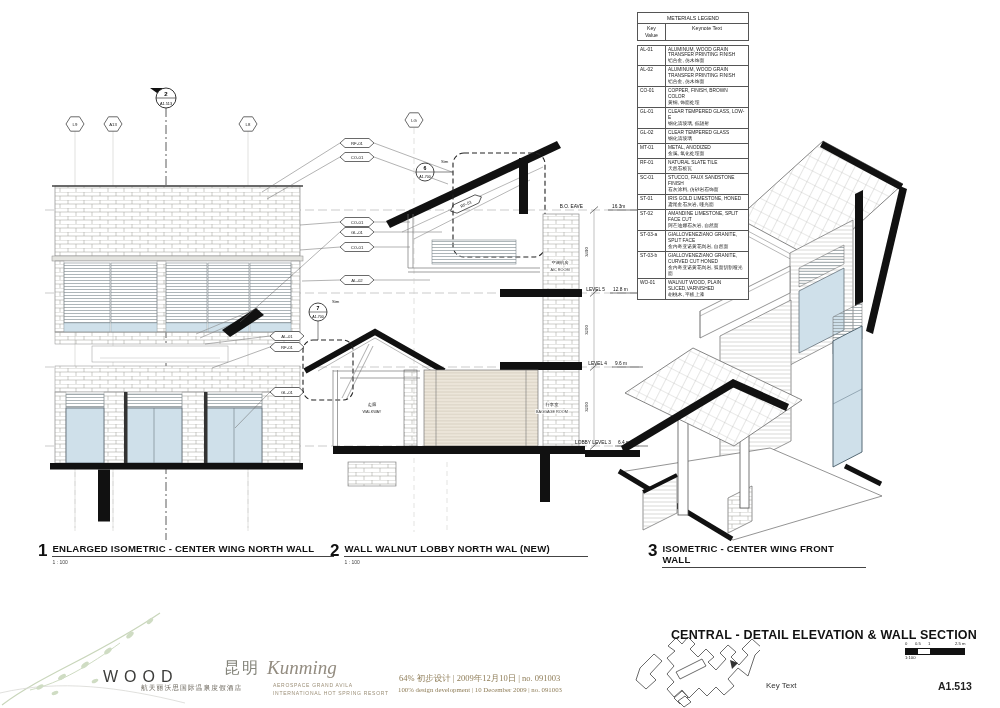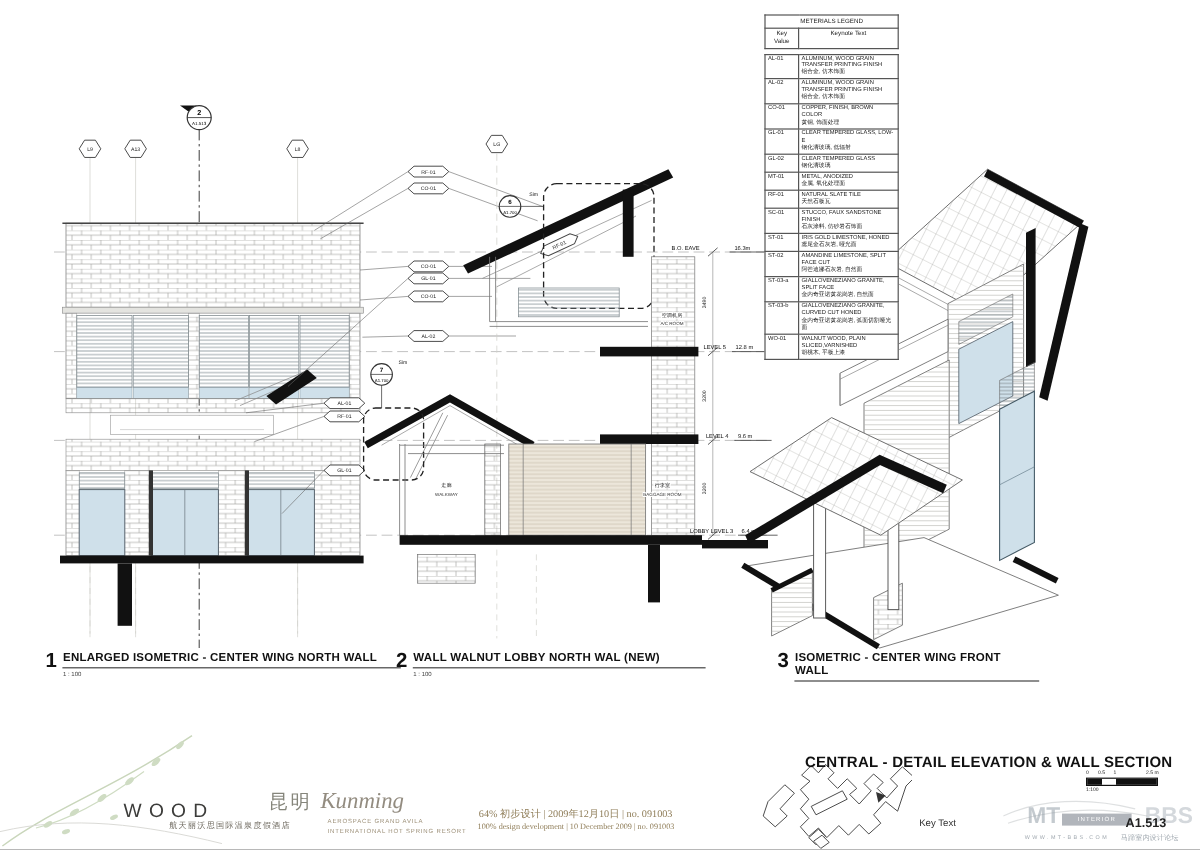--- a/index.html
+++ b/index.html
@@ -451,24 +451,14 @@
       <span style="left:23px">1</span>
       <span style="left:50px">2.5 m</span>
     </div>
     <div class="bar"></div>
     <div class="ratio">1:100</div>
   </div>
 
   <div class="f-abs bigtitle">CENTRAL - DETAIL ELEVATION &amp; WALL SECTION</div>
   <div class="f-abs sheetno">A1.513</div>
 
-  <div class="wm">
-    <svg width="164" height="46" viewBox="0 0 164 46" style="position:absolute;left:0;top:0">
-      <path d="M0 18 C30 4, 70 2, 110 12 M4 24 C40 12, 80 10, 120 18" stroke="rgba(160,165,170,.35)" stroke-width="1" fill="none"></path>
-    </svg>
-    <span class="mt">MT</span>
-    <span class="badge">INTERIOR DESIGN</span>
-    <span class="bbs">BBS</span>
-    <span class="url">WWW.MT-BBS.COM</span>
-    <span class="forum">马蹄室内设计论坛</span>
-  </div>
 
 </div>
 
 </body></html>

